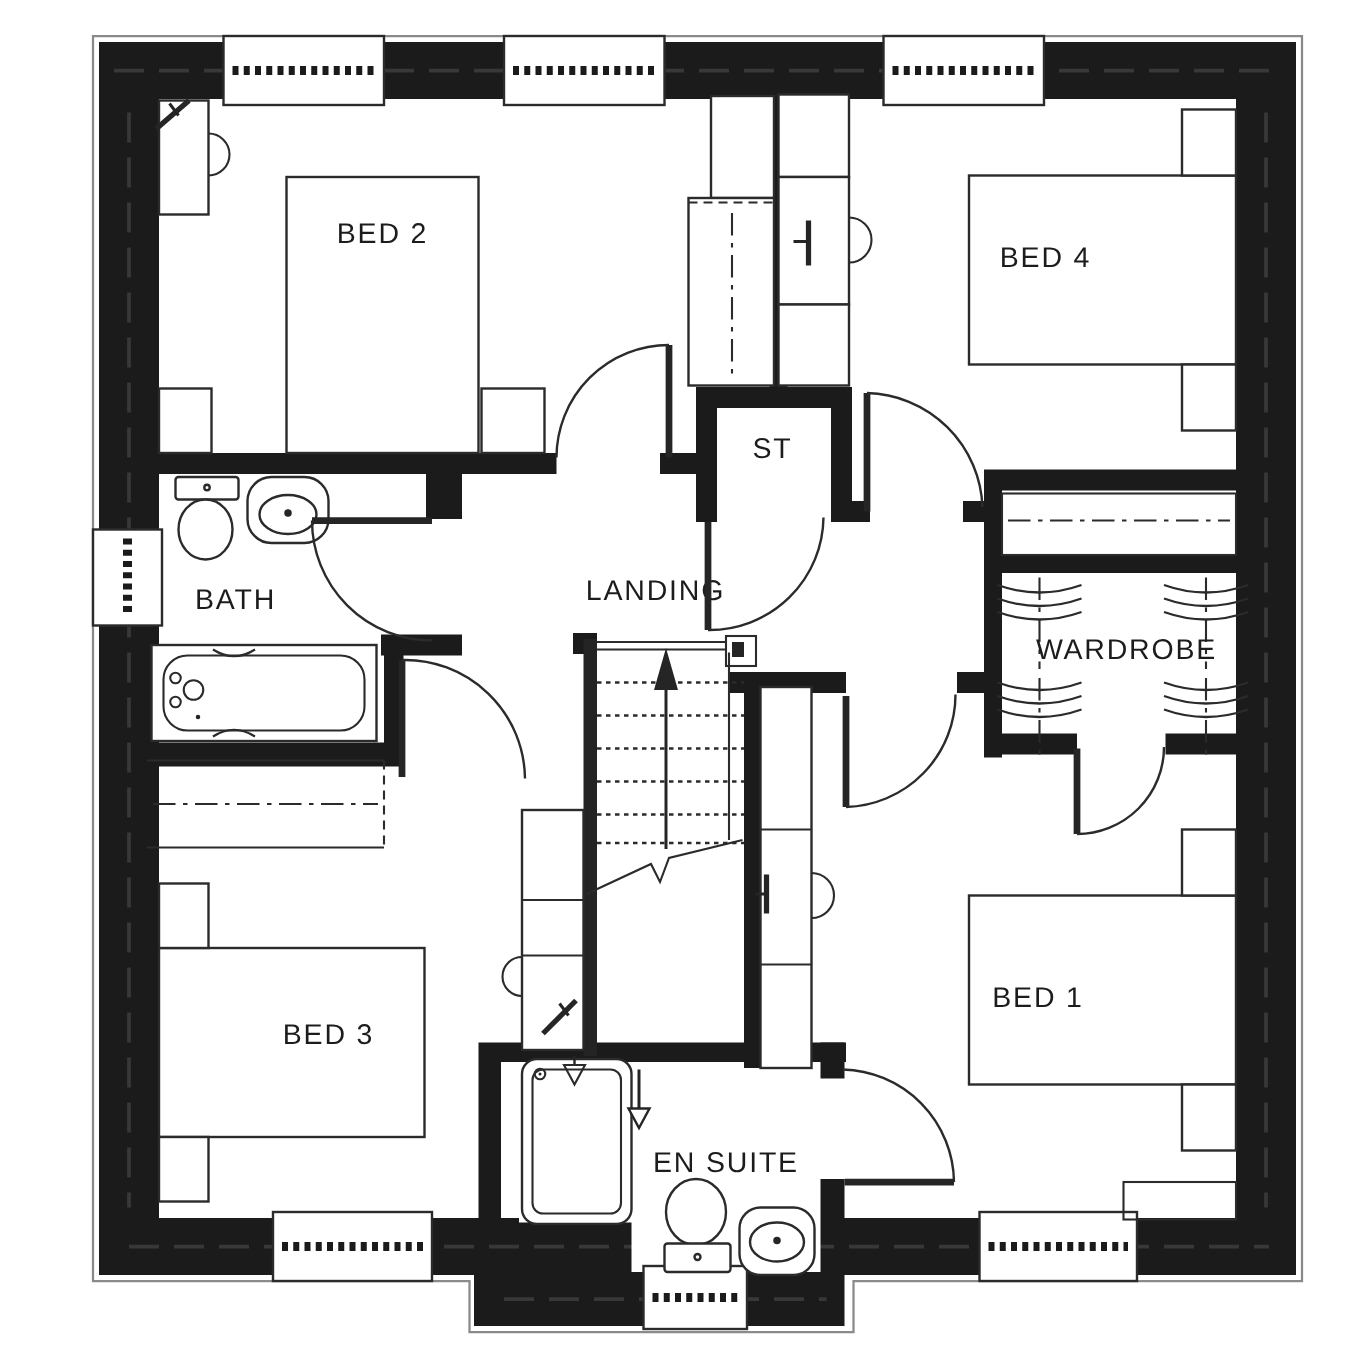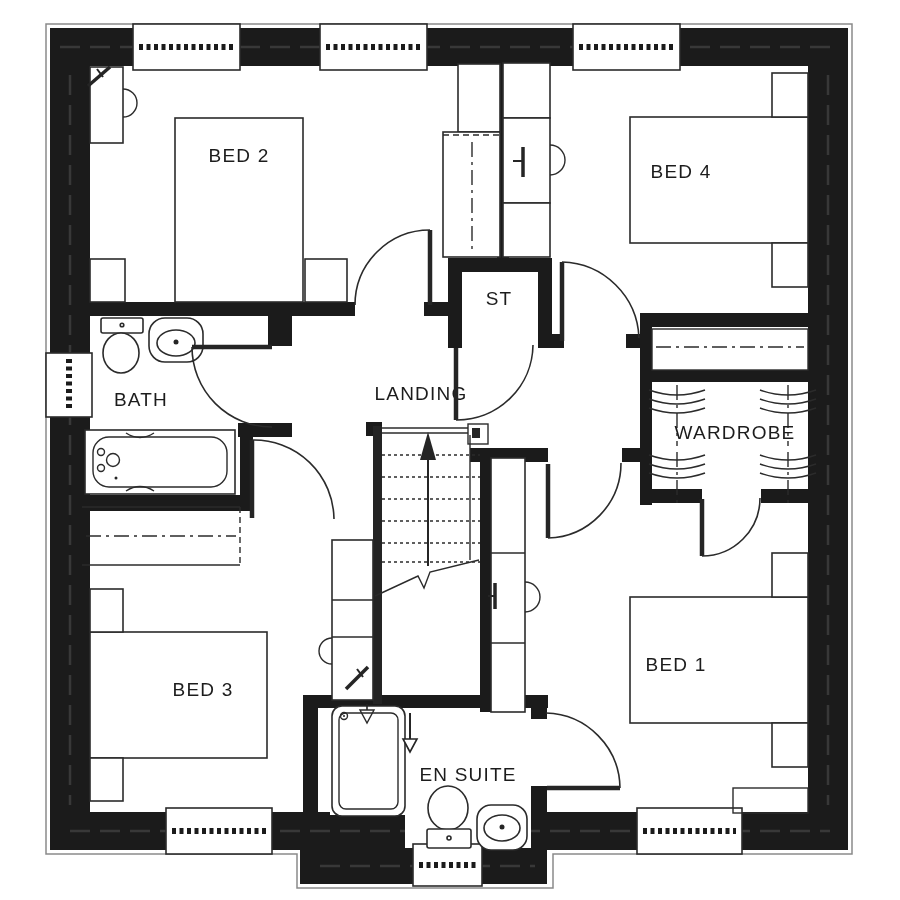--- a/index.html
+++ b/index.html
@@ -1,16 +1,16 @@
 <!DOCTYPE html>
 <html><head>
 <meta charset="utf-8">
 <style>
   html,body{margin:0;padding:0;background:#ffffff;}
-  .page{width:825px;height:900px;background:#ffffff;position:relative;font-family:"Liberation Sans",sans-serif;}
+  .page{width:825px;height:900px;background:#ffffff;position:relative;font-family:"Liberation Sans",sans-serif;margin-left:16px;}
   svg{display:block;}
   .wall{fill:#1b1b1b;stroke:none;}
   .wtex{stroke:#ffffff;stroke-opacity:.13;stroke-width:2.5;stroke-dasharray:20,10;fill:none;}
   .thin{stroke:#2b2b2b;stroke-width:1.4;fill:#ffffff;}
   .thinNF{stroke:#2b2b2b;stroke-width:1.4;fill:none;}
   .furn{stroke:#2b2b2b;stroke-width:1.6;fill:#ffffff;}
   .fix{stroke:#2b2b2b;stroke-width:1.6;fill:#ffffff;}
   .arc{stroke:#2b2b2b;stroke-width:1.6;fill:none;}
   .leaf{stroke:#252525;stroke-width:4.5;fill:none;}
   .tread{stroke:#2b2b2b;stroke-width:1.6;stroke-dasharray:3,3;fill:none;}

